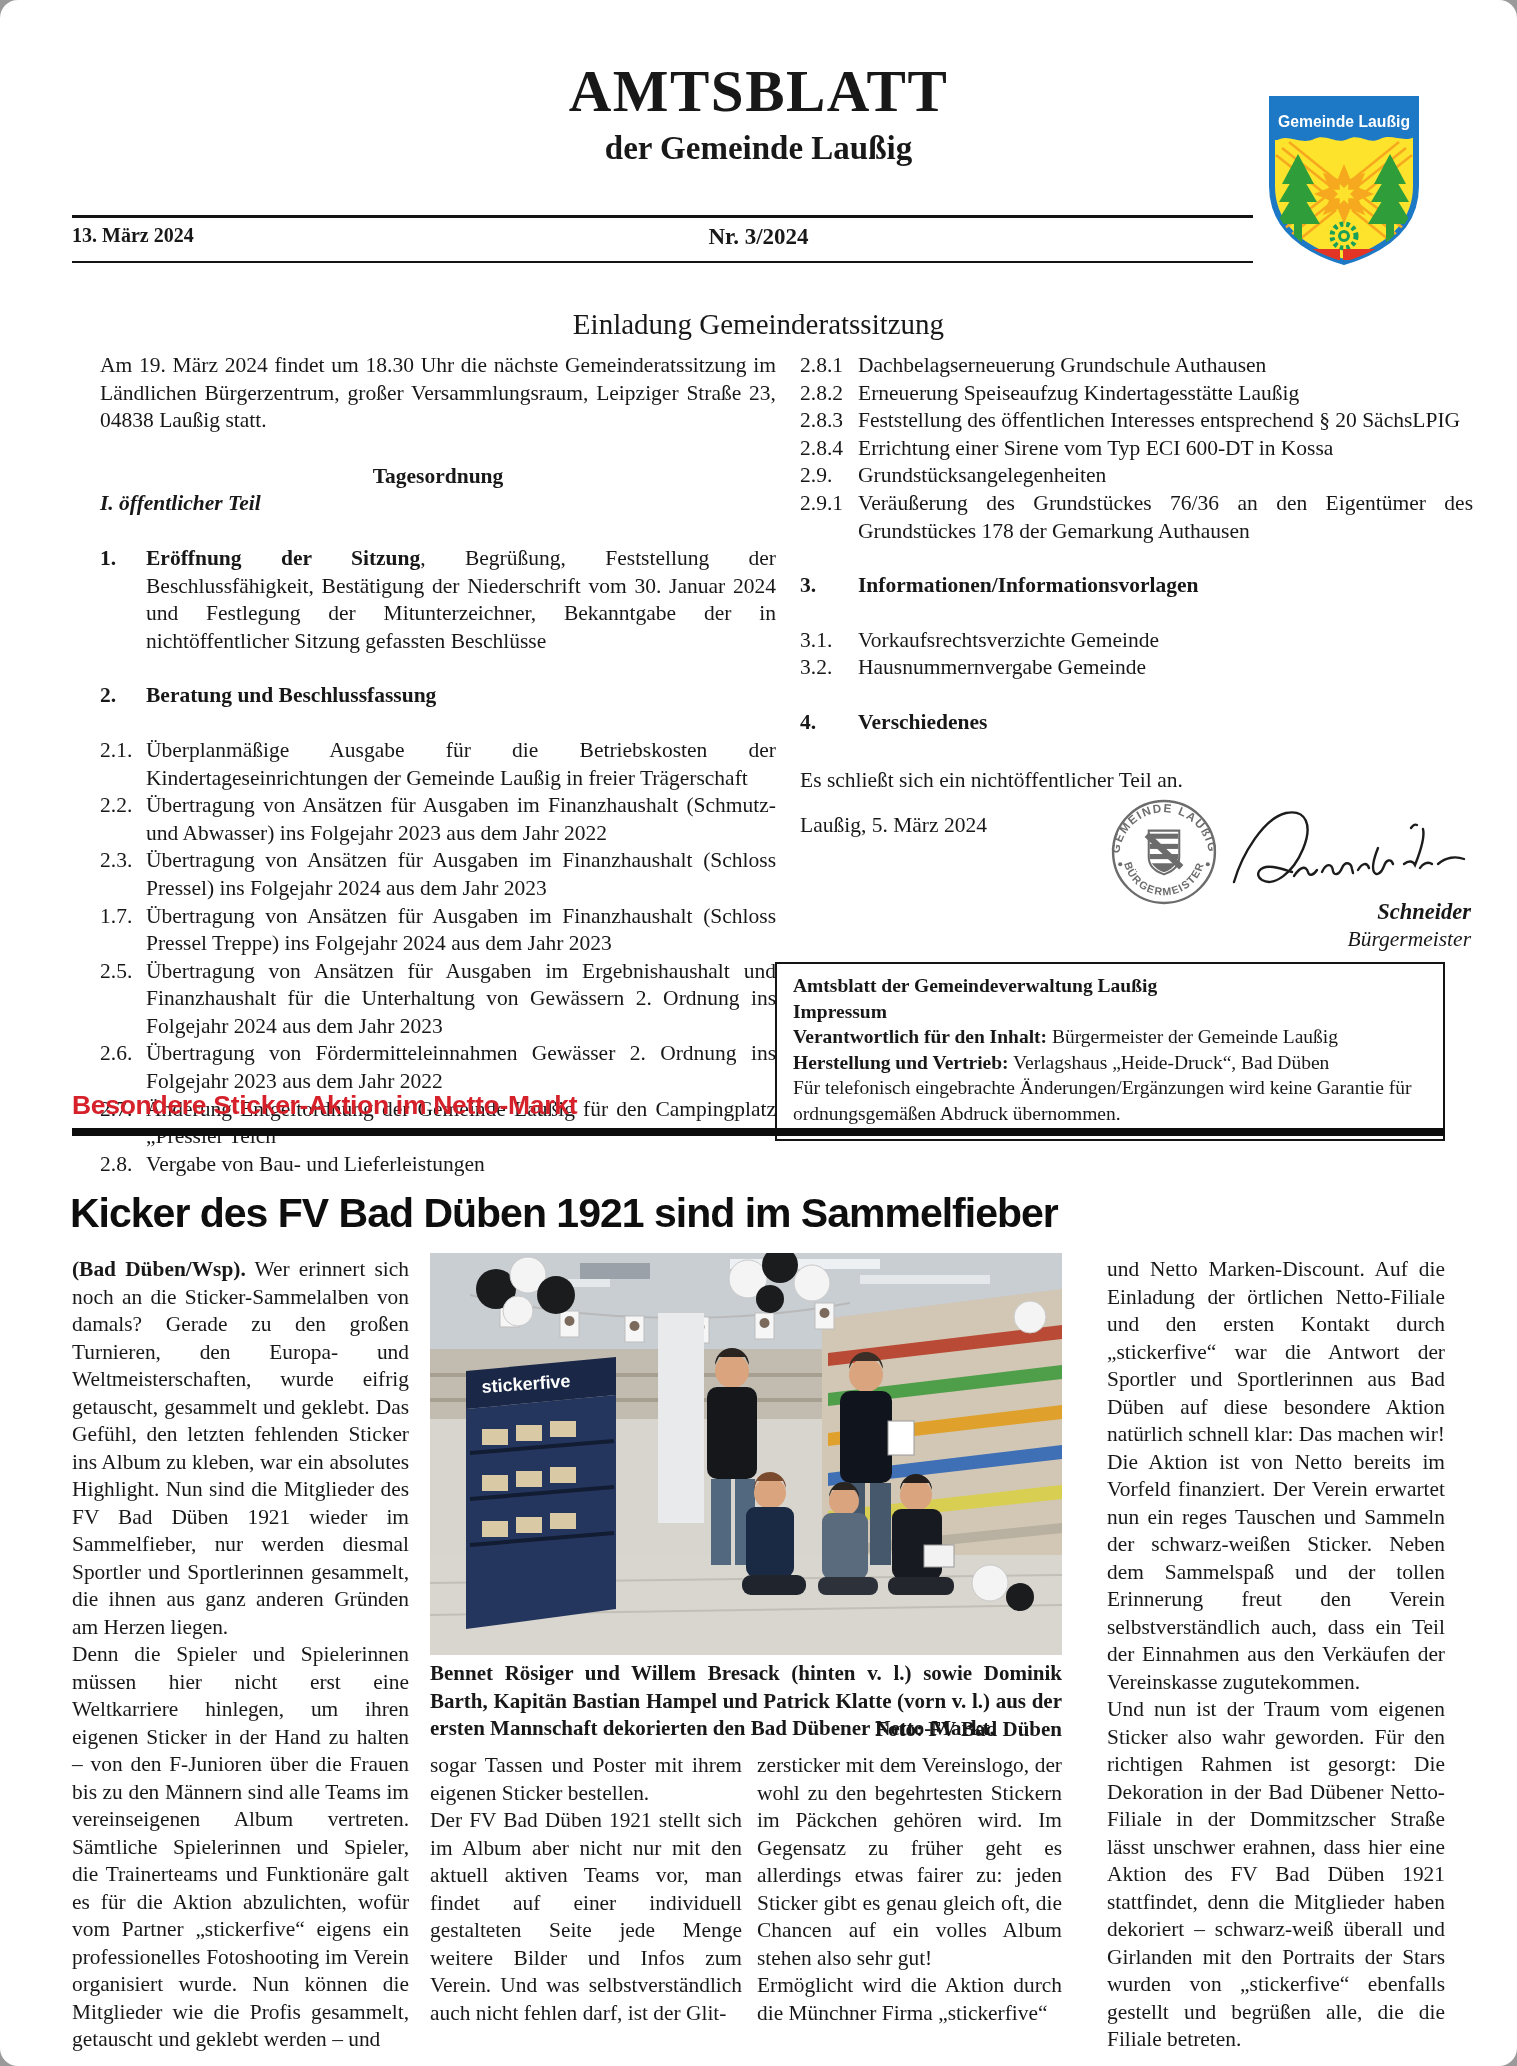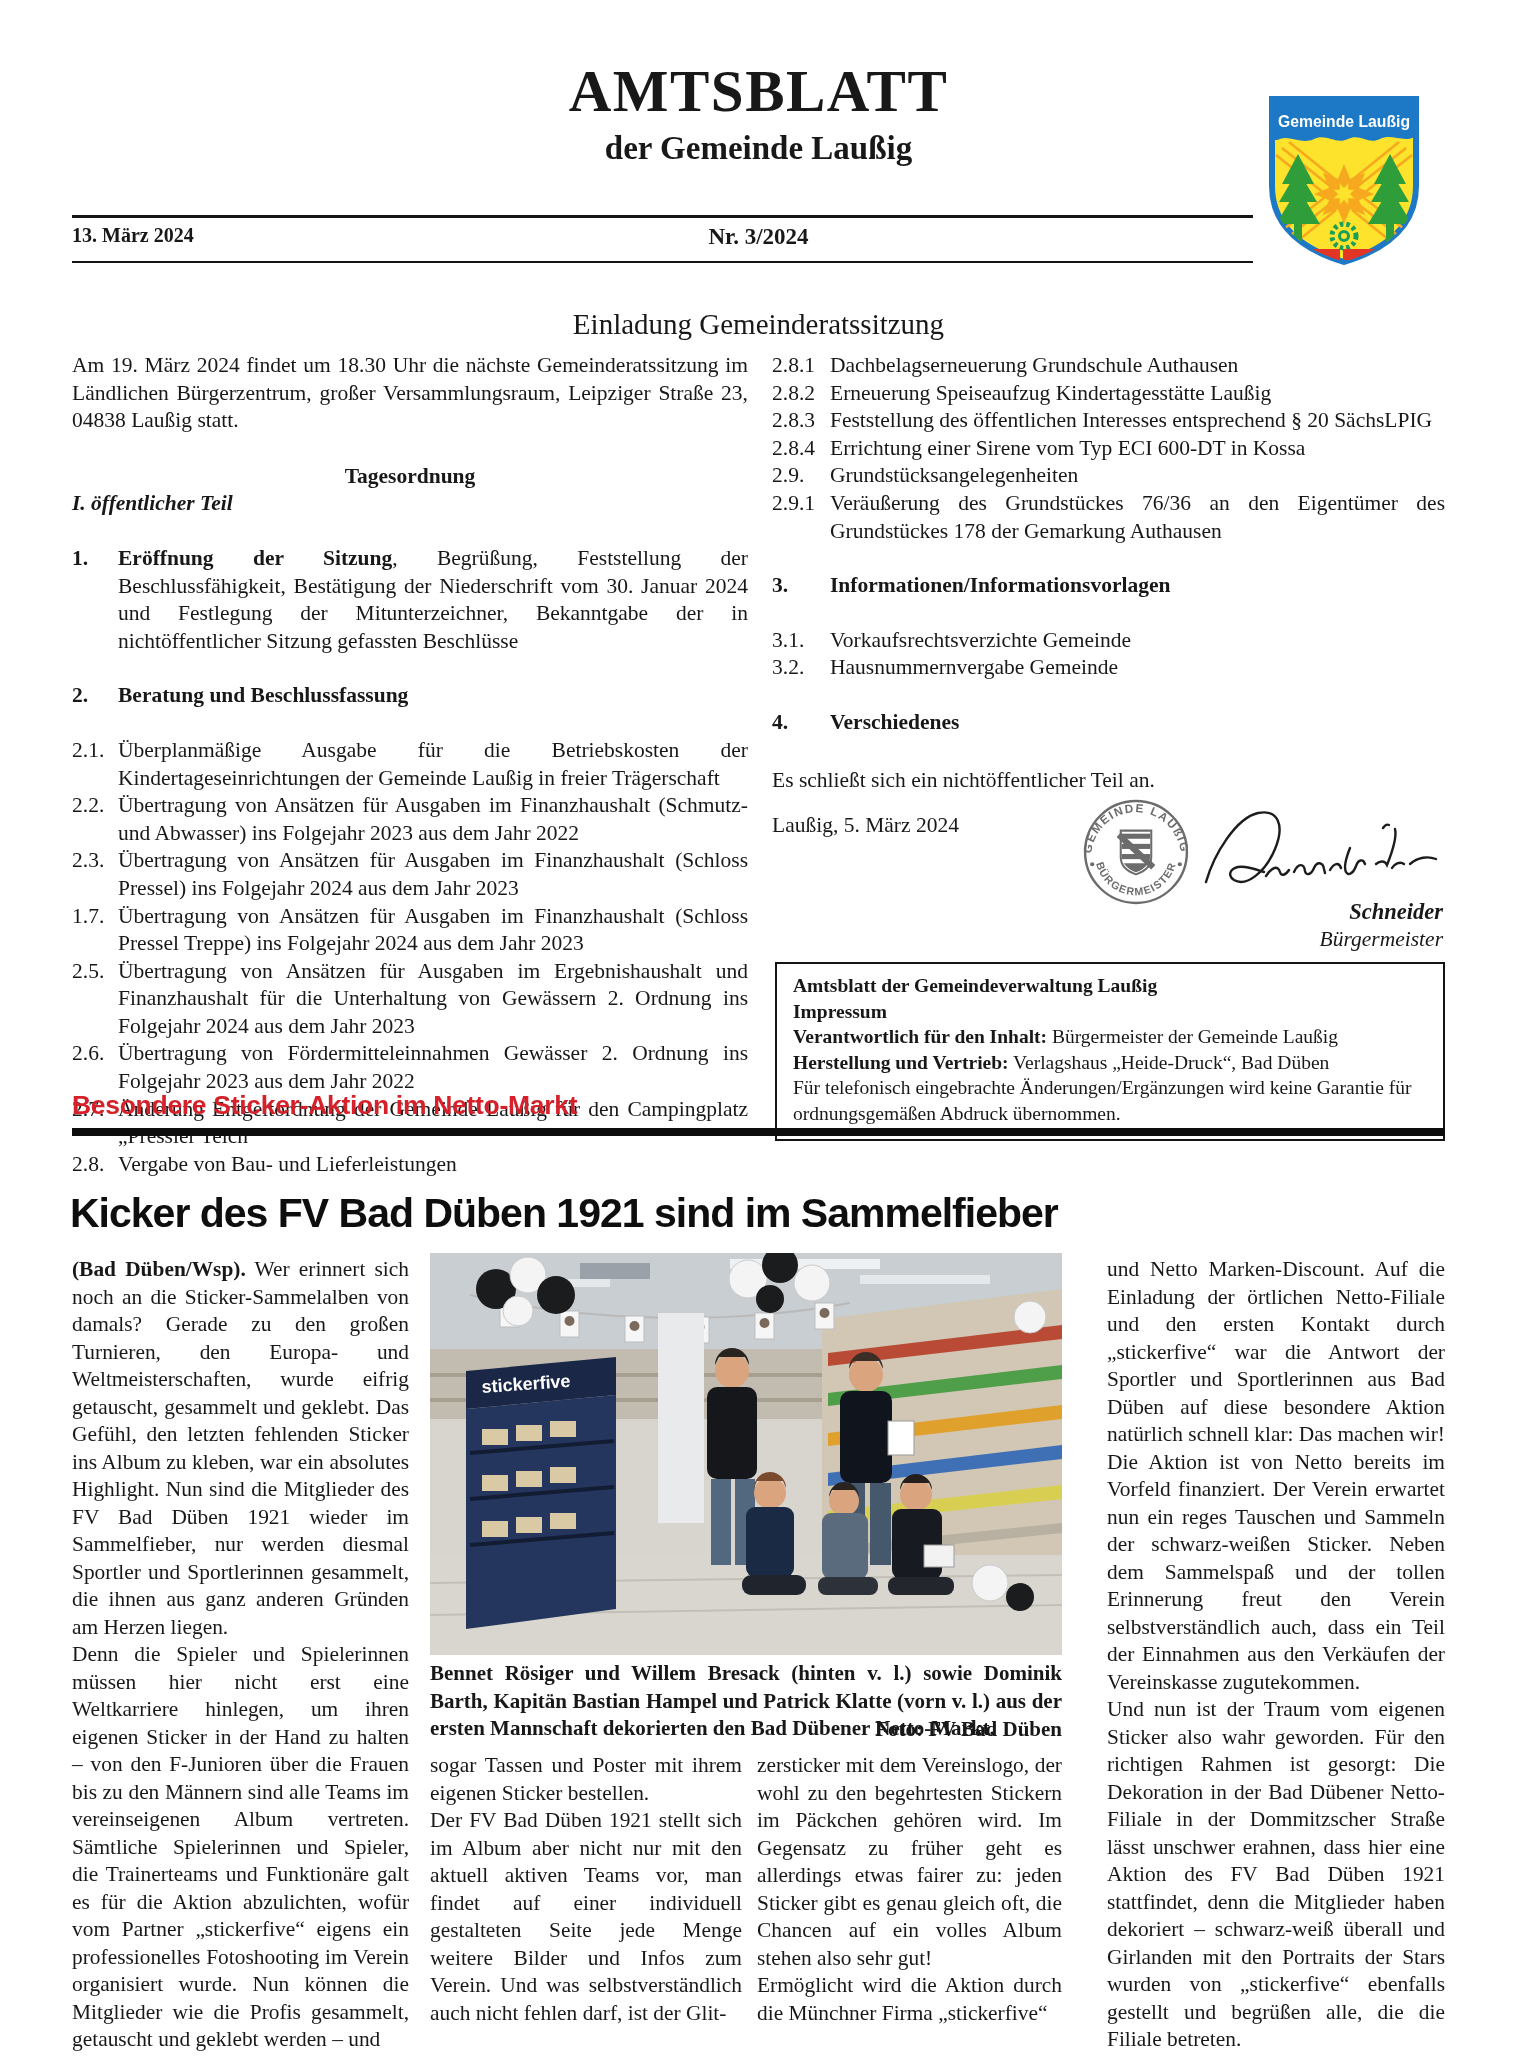--- a/index.html
+++ b/index.html
@@ -1,36 +1,36 @@
 <!DOCTYPE html>
 <html lang="de"><head>
 <meta charset="utf-8">
 <style>
   html,body{margin:0;padding:0;background:#9a9a9a;}
   .page{position:relative;width:1517px;height:2066px;margin:0 auto;background:#ffffff;
-        font-family:"Liberation Serif",serif;color:#181818;overflow:hidden;}
+        font-family:"Liberation Serif",serif;color:#181818;overflow:hidden;border-radius:18px;}
 
   
   .masthead-title{position:absolute;left:0;top:62px;width:1517px;text-align:center;
                   font-size:59px;font-weight:bold;letter-spacing:1.5px;line-height:1;}
   .masthead-sub{position:absolute;left:0;top:130px;width:1517px;text-align:center;
                 font-size:33px;font-weight:bold;line-height:1.1;}
   .rule{position:absolute;left:72px;width:1181px;background:#141414;}
   .rule.top{top:215px;height:3px;}
   .rule.bottom{top:261px;height:2px;}
   .date-label{position:absolute;left:72px;top:224px;font-size:20px;font-weight:bold;}
   .issue-label{position:absolute;left:0;top:224px;width:1517px;text-align:center;font-size:23px;font-weight:bold;}
   .logo{position:absolute;left:1264px;top:90px;}
 
   
   .inv-heading{position:absolute;left:0;top:308px;width:1517px;text-align:center;
                font-size:29px;font-weight:normal;}
   .col-left{position:absolute;left:72px;top:352px;width:676px;}
   .col-right{position:absolute;left:772px;top:352px;width:673px;}
-  .bodytext{font-size:21.5px;line-height:27.6px;}
+  .bodytext{font-size:21.5px;line-height:27.6px;margin-left:28px;}
   .intro{margin:0 0 28px;text-align:justify;}
   .agenda-title{margin:0;text-align:center;font-weight:bold;}
   .part-title{margin:0;font-weight:bold;font-style:italic;}
   .agenda-item{display:flex;}
   .agenda-item .num{flex:0 0 46px;}
   .col-right .agenda-item .num{flex:0 0 58px;}
   .agenda-item .itext{flex:1;text-align:justify;}
   .agenda-item.section{margin:27px 0;}
   .agenda-item.section .num{font-weight:bold;}
   .closing-note{margin:30px 0 0;}

